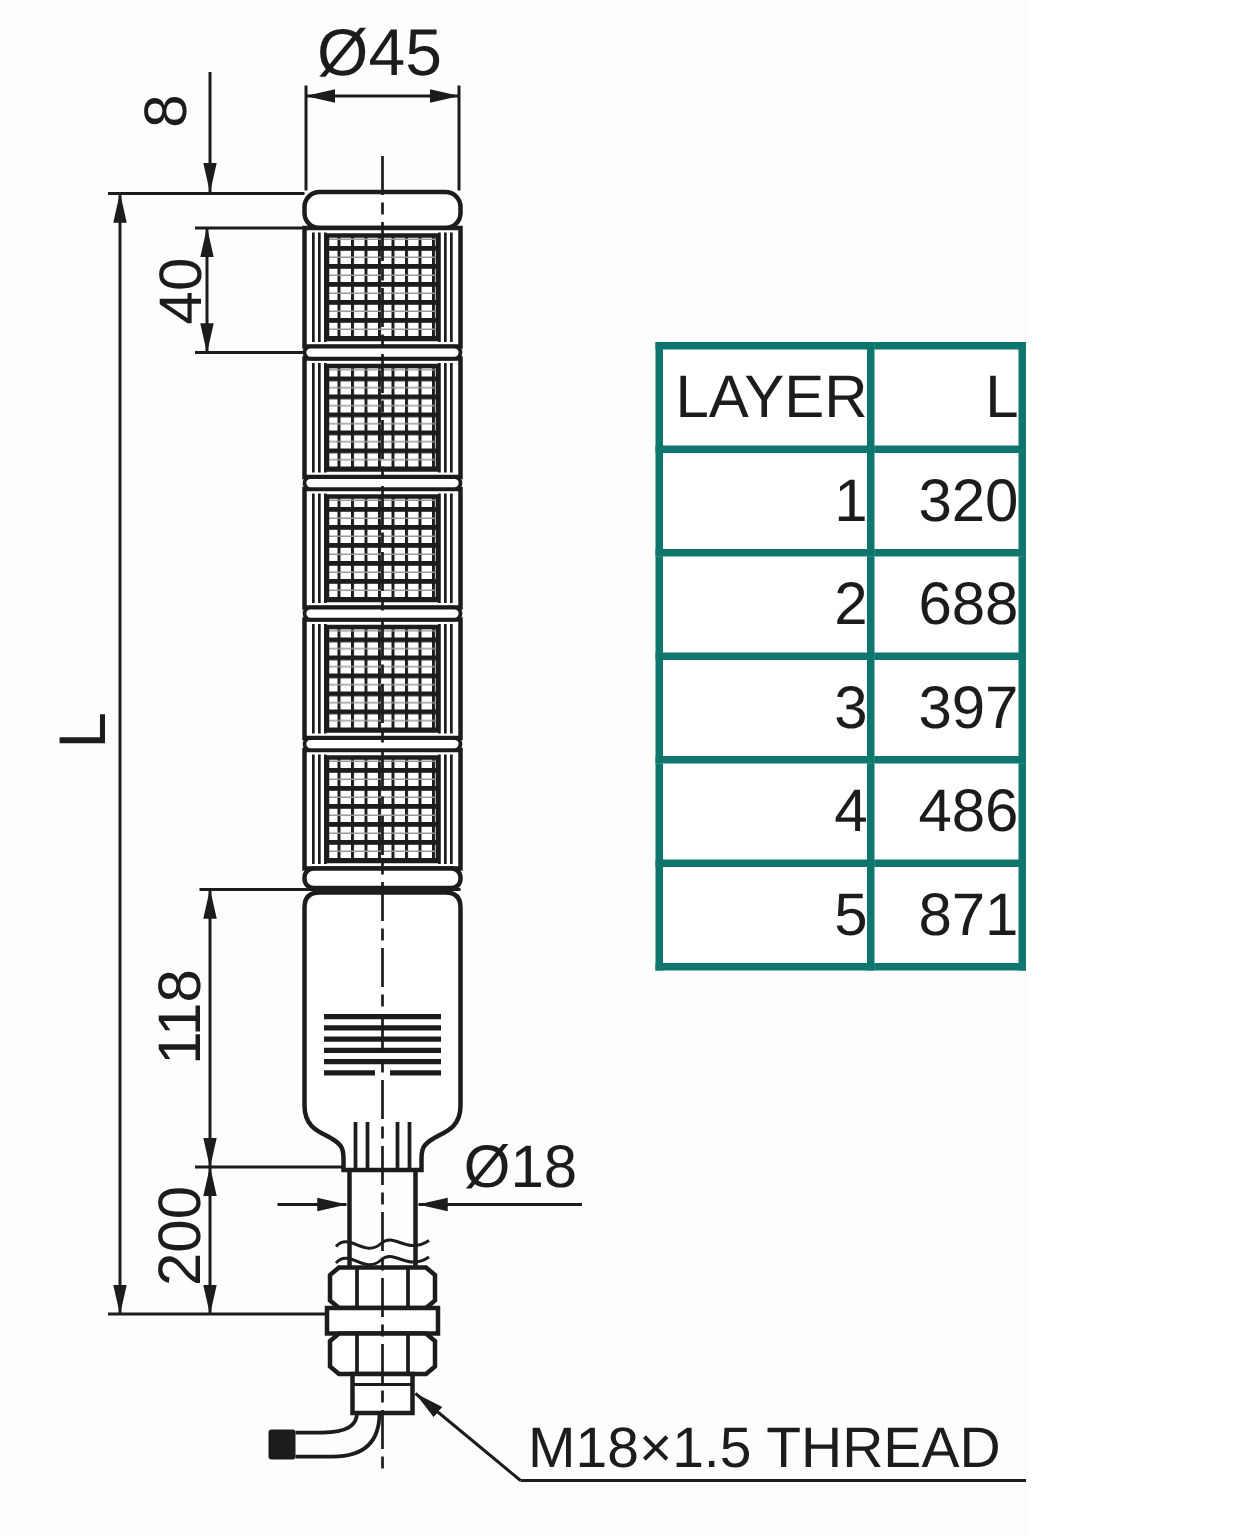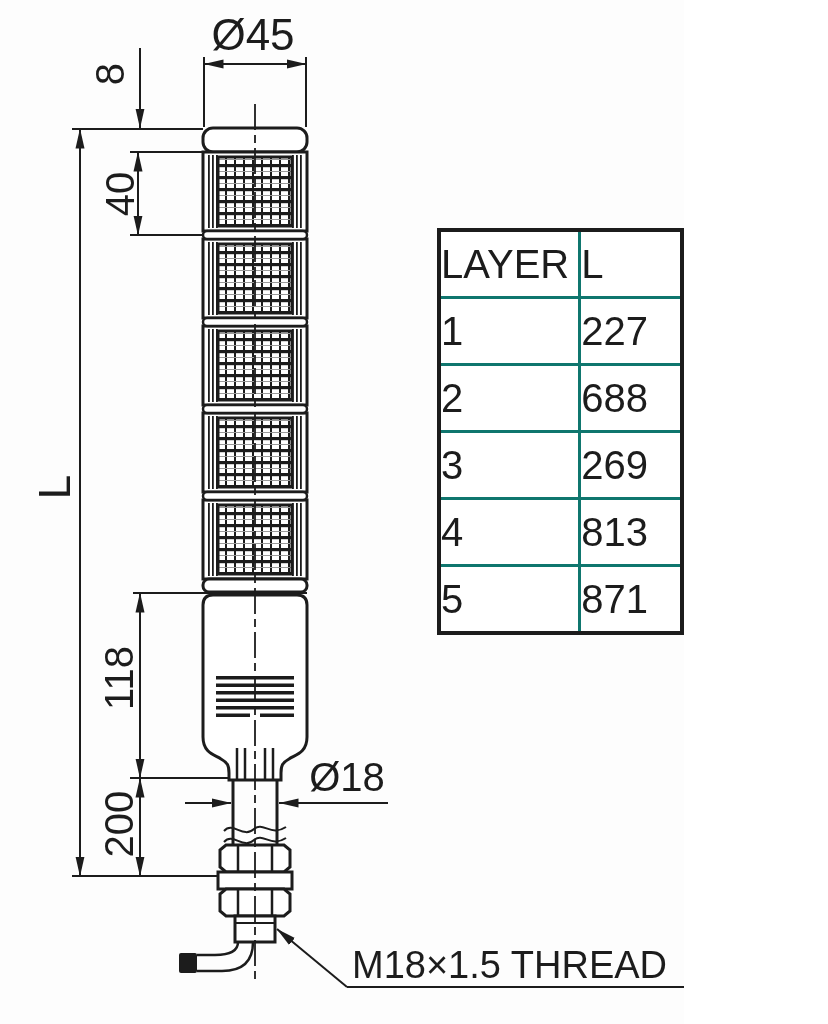--- a/index.html
+++ b/index.html
@@ -8,21 +8,21 @@
   .canvas svg{position:absolute;left:0;top:0;}
   svg text{fill:#1c1c1c;font-family:"Liberation Sans","DejaVu Sans",sans-serif;}
   .dim-text{font-size:40px;}
   .dia-text{font-size:44px;}
   .note-text{font-size:38px;}
   .l-text{font-size:44px;}
 
   .spec-table{position:absolute;left:437px;top:228px;}
   .spec-table table{border-collapse:collapse;background:#ffffff;}
   .spec-table th,.spec-table td{
-     border:3px solid #0f766e;height:64px;text-align:left;vertical-align:middle;
+     border:5px solid #0f766e;height:64px;text-align:right;vertical-align:middle;
      font-size:40px;font-weight:400;color:#1c1c1c;padding:0;}
   .spec-table table{border:4px solid #1c1c1c;}
   .col-layer{width:155px;}
   .col-l{width:160px;}
 </style>
 </head>
 <body>
 
 <div class="canvas">
 
@@ -175,33 +175,33 @@
   <table>
     <thead>
       <tr>
         <th class="col-layer">LAYER</th>
         <th class="col-l">L</th>
       </tr>
     </thead>
     <tbody>
       <tr>
         <td>1</td>
-        <td>227</td>
+        <td>320</td>
       </tr>
       <tr>
         <td>2</td>
         <td>688</td>
       </tr>
       <tr>
         <td>3</td>
-        <td>269</td>
+        <td>397</td>
       </tr>
       <tr>
         <td>4</td>
-        <td>813</td>
+        <td>486</td>
       </tr>
       <tr>
         <td>5</td>
         <td>871</td>
       </tr>
     </tbody>
   </table>
 </div>
 
 </div>

